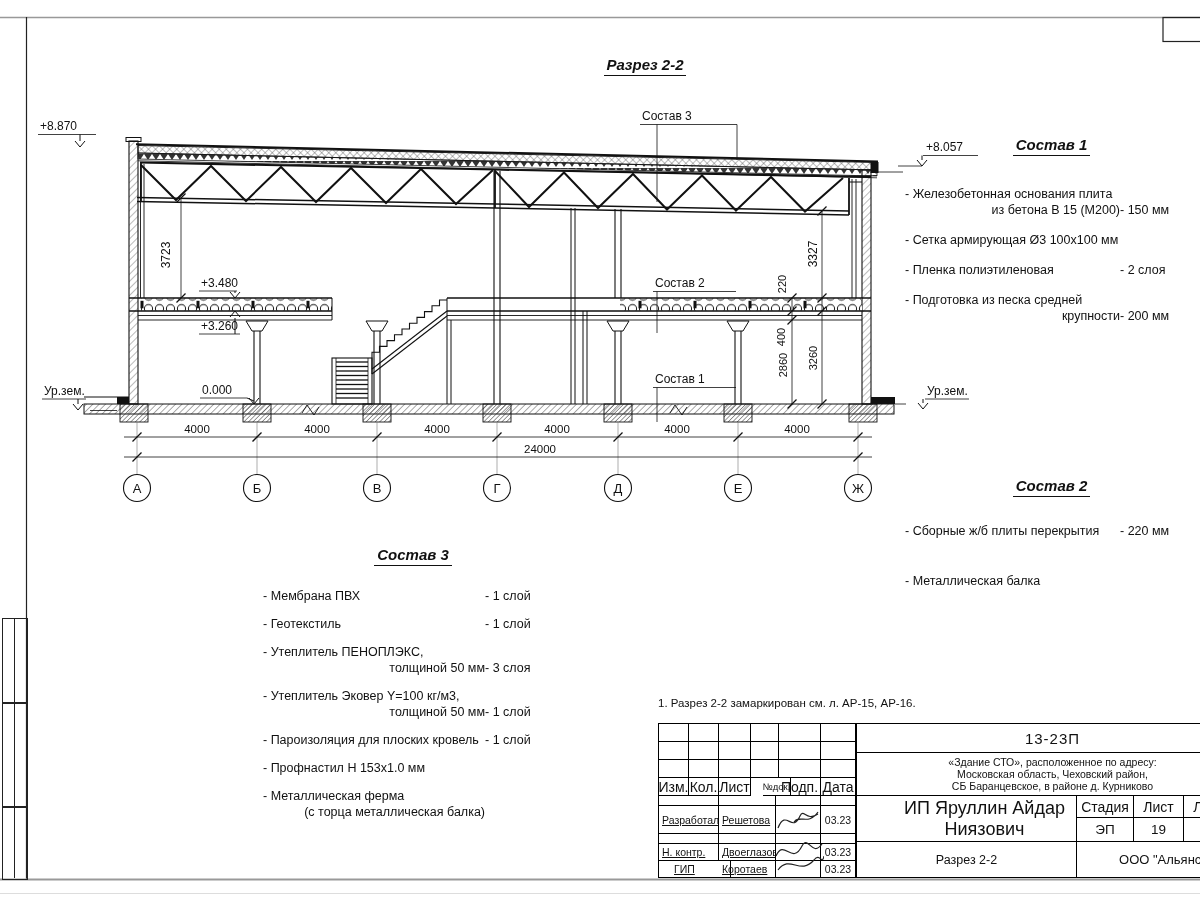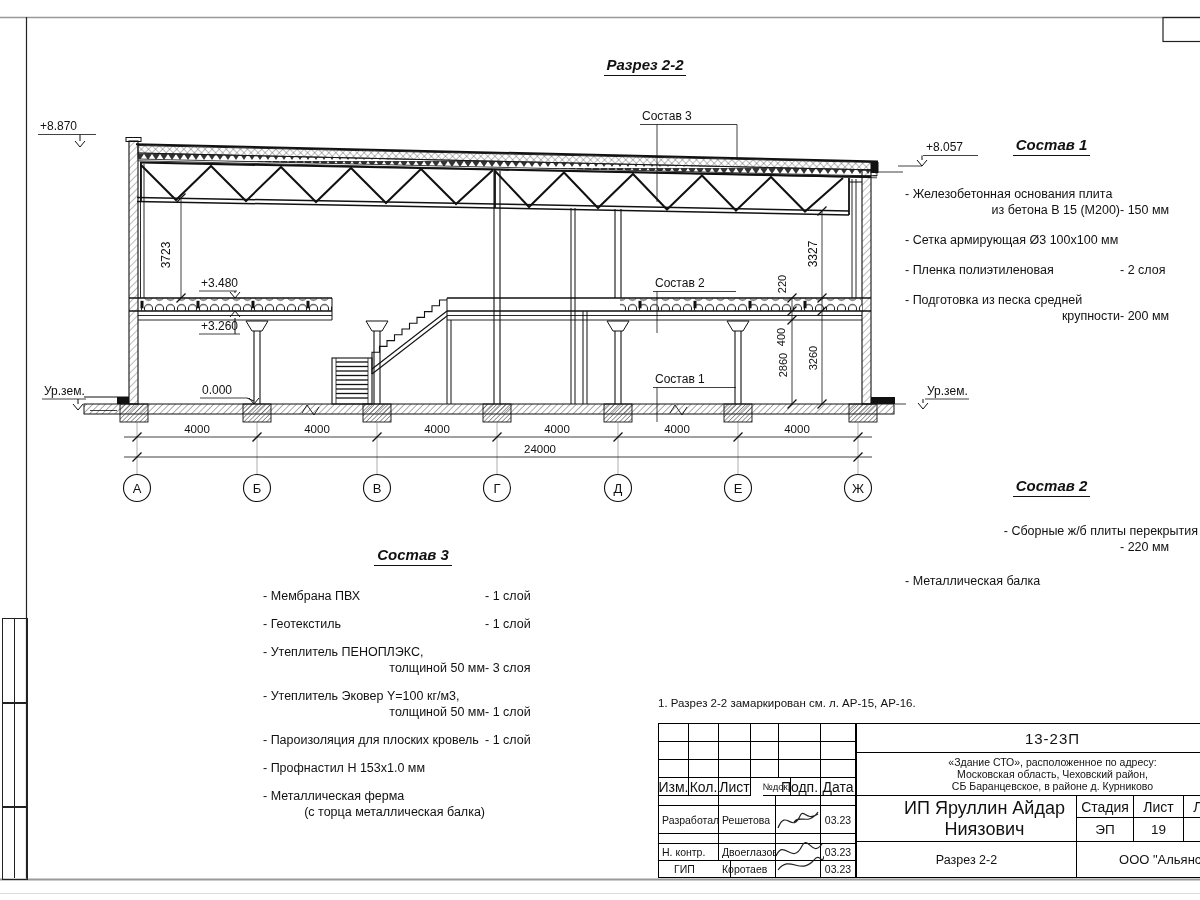--- a/index.html
+++ b/index.html
@@ -32,21 +32,21 @@
   
   .tb{left:658px;top:723px;width:590px;height:155px;border:1.6px solid #000;box-sizing:border-box;}
   .tb *{box-sizing:border-box;}
   .cell{position:absolute;border-right:0.9px solid #000;border-bottom:0.9px solid #000;
         display:flex;align-items:center;justify-content:center;text-align:center;overflow:hidden;}
   .thickL{border-left:1.6px solid #000;}
   .thickB{border-bottom:1.6px solid #000;}
   .thickR{border-right:1.6px solid #000;}
   .hdc{font-size:14px;}
   .small{font-size:10.5px;}
-  .left-al{justify-content:flex-start;padding-left:3px;text-align:left;}
+  .left-al{justify-content:flex-start;padding-left:3px;text-align:left;text-decoration:underline;}
   .sgn{position:absolute;z-index:3;}
   
   .lbx{position:absolute;border:1px solid #222;z-index:2;}
 </style>
 </head>
 <body>
 
 <svg id="dwg" width="1200" height="900" viewBox="0 0 1200 900">
   <defs>
     <pattern id="hWall" width="5" height="5" patternUnits="userSpaceOnUse" patternTransform="rotate(45)">
@@ -394,21 +394,21 @@
     <div class="nm">
         <span class="l1">- Подготовка из песка средней</span>
         <span class="l2">крупности</span>
       </div>
     <div class="val">- 200 мм</div>
   </div>
 </div>
 
 <div class="ov panel" id="sostav2">
   <div class="ptitle"><span>Состав 2</span></div>
-  <div class="item" style="margin-bottom:18px;flex-direction:column;">
+  <div class="item" style="margin-bottom:34px;">
     <div class="nm">
         <span class="l1">- Сборные ж/б плиты перекрытия</span>
       </div>
     <div class="val">- 220 мм</div>
   </div>
   <div class="item">
     <div class="nm">
         <span class="l1">- Металлическая  балка</span>
       </div>
     <div class="val"></div>

